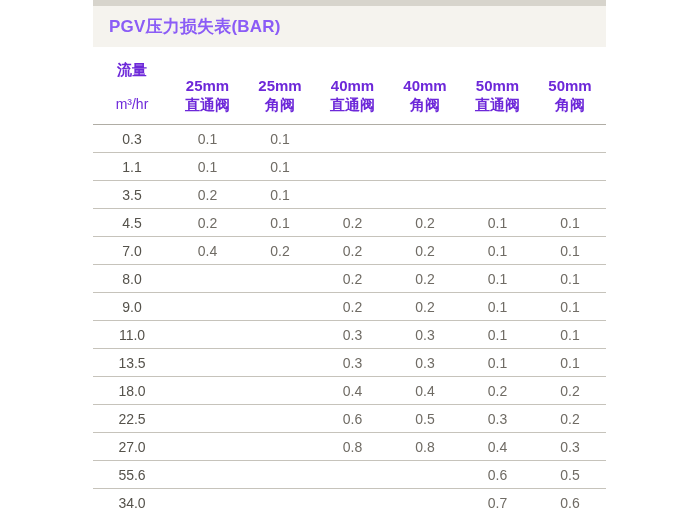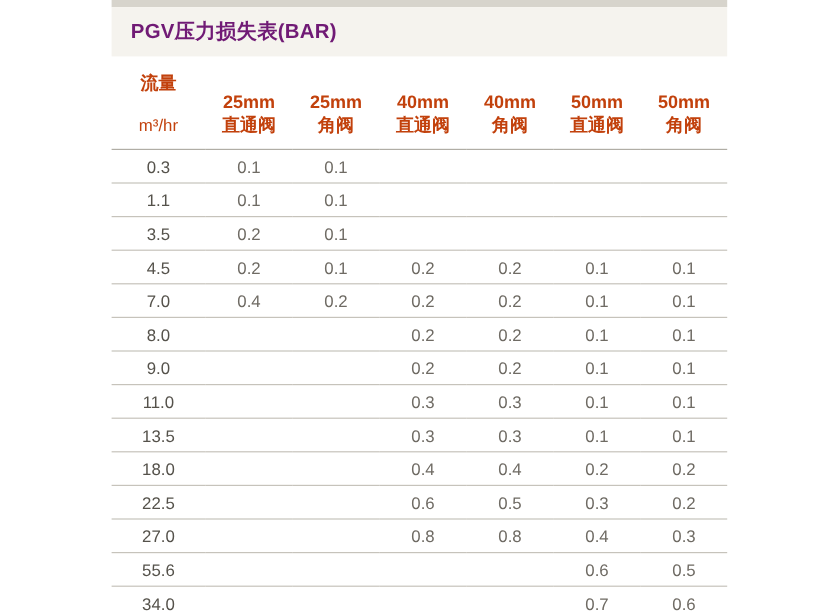--- a/index.html
+++ b/index.html
@@ -29,33 +29,33 @@
     height: 41px;
     background: #f5f3ee;
     display: flex;
     align-items: center;
     padding-left: 16px;
     box-sizing: border-box;
   }
   .title-band .title {
     font-size: 17px;
     font-weight: bold;
-    color: #701a75;
+    color: #8b5cf6;
     letter-spacing: 0.2px;
   }
   table.pl-table {
     width: 100%;
     border-collapse: collapse;
     table-layout: fixed;
   }
   .pl-table th {
     padding: 13px 0 10px 0;
     font-size: 15px;
     font-weight: bold;
-    color: #c2410c;
+    color: #6d28d9;
     line-height: 19px;
     text-align: center;
     border-bottom: 1px solid #b0ada5;
     vertical-align: bottom;
   }
   .pl-table th .l2 {
     font-weight: bold;
   }
   .pl-table th.flow-head .l2 {
     font-weight: normal;

